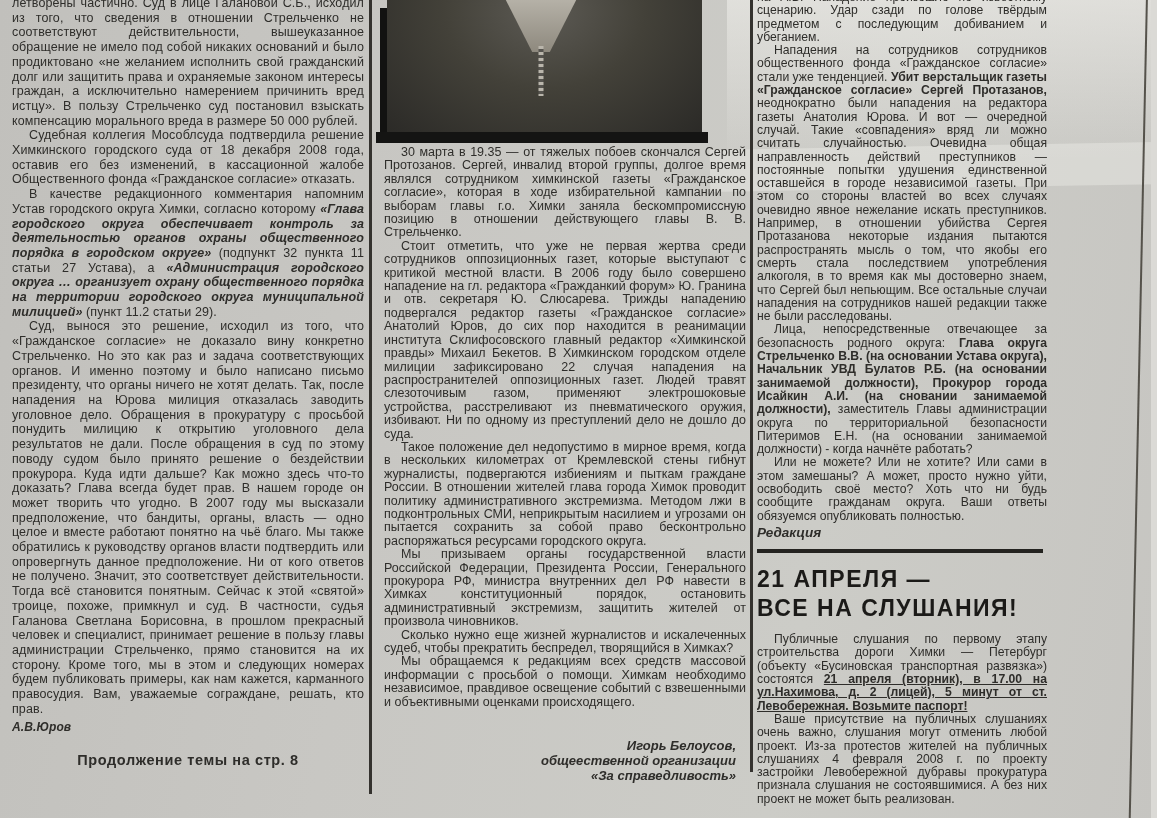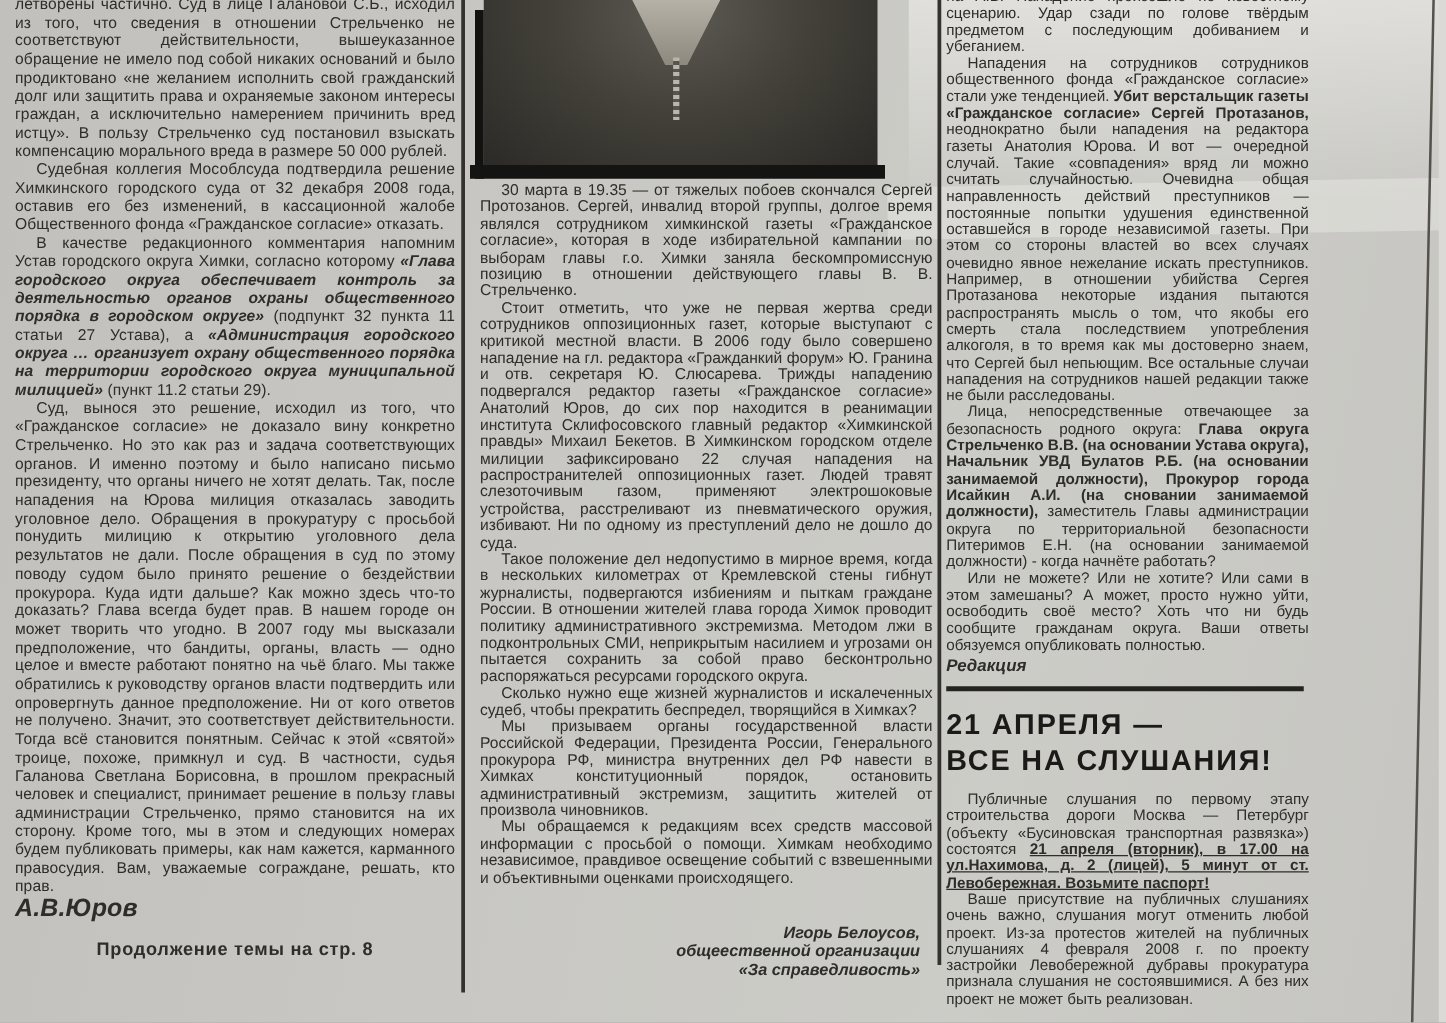--- a/index.html
+++ b/index.html
@@ -29,21 +29,21 @@
   .col{position:absolute;text-align:justify;color:#2e2d2a;}
   .col p{margin:0;text-indent:17px;}
   .col p.noindent{text-indent:0;}
   #col-left{left:12px;top:-4px;width:352px;font-size:12.5px;line-height:14.7px;letter-spacing:.1px;}
   #col-mid{left:384px;top:146px;width:362px;font-size:12.5px;line-height:13.4px;}
   #col-right{left:757px;top:-9px;width:290px;font-size:12.2px;line-height:13.3px;}
   .b{font-weight:bold;}
   .bi{font-weight:bold;font-style:italic;}
   .bu{font-weight:bold;text-decoration:underline;}
   .sig-right{font-weight:bold;font-style:italic;margin-top:4px;}
-  #sig-left{font-size:20px;padding-right:4px;}
+  #sig-left{font-size:12px;padding-right:4px;}
   .sig-mid-line{display:block;text-align:right;font-weight:bold;font-style:italic;
     font-size:13px;line-height:15px;padding-right:10px;}
   #sig-mid{margin-top:29px;}
   #sig-redaktsiya{font-size:13.5px;padding-right:10px;margin-top:3px;}
   .footer-left{text-align:center;font-weight:bold;font-size:14.5px;letter-spacing:.6px;
     margin-top:18px;text-indent:0;}
   
   .notice-rule{height:4px;background:#242320;margin:10px 4px 12px 0;}
   .headline{text-align:left;font-weight:bold;font-size:23px;line-height:29px;
     letter-spacing:1.5px;color:#1b1a18;text-indent:0;}
@@ -64,21 +64,21 @@
 <body>
 
 <div class="sheet">
 
   <div class="corner-light"></div>
   <div class="crease"></div>
 
   <div class="col" id="col-left">
     <div>
         <p class="noindent"><span>летворены частично. Суд в лице Галановой С.Б., исходил из того, что сведения в отношении Стрельченко не соответствуют действительности, вышеуказанное обращение не имело под собой никаких оснований и было продиктовано «не желанием исполнить свой гражданский долг или защитить права и охраняемые законом интересы граждан, а исключительно намерением причинить вред истцу». В пользу Стрельченко суд постановил взыскать компенсацию морального вреда в размере 50 000 рублей.</span></p>
-        <p><span>Судебная коллегия Мособлсуда подтвердила решение Химкинского городского суда от 32 декабря 2008 года, оставив его без изменений, в кассационной жалобе Общественного фонда «Гражданское согласие» отказать.</span></p>
+        <p><span>Судебная коллегия Мособлсуда подтвердила решение Химкинского городского суда от 18 декабря 2008 года, оставив его без изменений, в кассационной жалобе Общественного фонда «Гражданское согласие» отказать.</span></p>
         <p><span>В качестве редакционного комментария напомним Устав городского округа Химки, согласно которому </span><span class="bi">«Глава городского округа обеспечивает контроль за деятельностью органов охраны общественного порядка в городском округе»</span><span> (подпункт 32 пункта 11 статьи 27 Устава), а </span><span class="bi">«Администрация городского округа … организует охрану общественного порядка на территории городского округа муниципальной милицией»</span><span> (пункт 11.2 статьи 29).</span></p>
         <p><span>Суд, вынося это решение, исходил из того, что «Гражданское согласие» не доказало вину конкретно Стрельченко. Но это как раз и задача соответствующих органов. И именно поэтому и было написано письмо президенту, что органы ничего не хотят делать. Так, после нападения на Юрова милиция отказалась заводить уголовное дело. Обращения в прокуратуру с просьбой понудить милицию к открытию уголовного дела результатов не дали. После обращения в суд по этому поводу судом было принято решение о бездействии прокурора. Куда идти дальше? Как можно здесь что-то доказать? Глава всегда будет прав. В нашем городе он может творить что угодно. В 2007 году мы высказали предположение, что бандиты, органы, власть — одно целое и вместе работают понятно на чьё благо. Мы также обратились к руководству органов власти подтвердить или опровергнуть данное предположение. Ни от кого ответов не получено. Значит, это соответствует действительности. Тогда всё становится понятным. Сейчас к этой «святой» троице, похоже, примкнул и суд. В частности, судья Галанова Светлана Борисовна, в прошлом прекрасный человек и специалист, принимает решение в пользу главы администрации Стрельченко, прямо становится на их сторону. Кроме того, мы в этом и следующих номерах будем публиковать примеры, как нам кажется, карманного правосудия. Вам, уважаемые сограждане, решать, кто прав.</span></p>
       </div>
     <div class="sig-right" id="sig-left">А.В.Юров</div>
     <div class="footer-left">Продолжение темы на стр. 8</div>
   </div>
 
   <div class="vrule" id="rule1"></div>
 
   <div id="photo">
@@ -87,22 +87,22 @@
     <div class="zipper"></div>
     <div class="photo-frame-left"></div>
     <div class="photo-frame-bottom"></div>
   </div>
 
   <div class="col" id="col-mid">
     <div>
         <p><span>30 марта в 19.35 — от тяжелых побоев скончался Сергей Протозанов. Сергей, инвалид второй группы, долгое время являлся сотрудником химкинской газеты «Гражданское согласие», которая в ходе избирательной кампании по выборам главы г.о. Химки заняла бескомпромиссную позицию в отношении действующего главы В. В. Стрельченко.</span></p>
         <p><span>Стоит отметить, что уже не первая жертва среди сотрудников оппозиционных газет, которые выступают с критикой местной власти. В 2006 году было совершено нападение на гл. редактора «Гражданкий форум» Ю. Гранина и отв. секретаря Ю. Слюсарева. Трижды нападению подвергался редактор газеты «Гражданское согласие» Анатолий Юров, до сих пор находится в реанимации института Склифосовского главный редактор «Химкинской правды» Михаил Бекетов. В Химкинском городском отделе милиции зафиксировано 22 случая нападения на распространителей оппозиционных газет. Людей травят слезоточивым газом, применяют электрошоковые устройства, расстреливают из пневматического оружия, избивают. Ни по одному из преступлений дело не дошло до суда.</span></p>
         <p><span>Такое положение дел недопустимо в мирное время, когда в нескольких километрах от Кремлевской стены гибнут журналисты, подвергаются избиениям и пыткам граждане России. В отношении жителей глава города Химок проводит политику административного экстремизма. Методом лжи в подконтрольных СМИ, неприкрытым насилием и угрозами он пытается сохранить за собой право бесконтрольно распоряжаться ресурсами городского округа.</span></p>
+        <p><span>Мы призываем органы государственной власти Российской Федерации, Президента России, Генерального прокурора РФ, министра внутренних дел РФ навести в Химках конституционный порядок, остановить административный экстремизм, защитить жителей от произвола чиновников.</span></p>
         <p><span>Сколько нужно еще жизней журналистов и искалеченных судеб, чтобы прекратить беспредел, творящийся в Химках?</span></p>
-        <p><span>Мы призываем органы государственной власти Российской Федерации, Президента России, Генерального прокурора РФ, министра внутренних дел РФ навести в Химках конституционный порядок, остановить административный экстремизм, защитить жителей от произвола чиновников.</span></p>
         <p><span>Мы обращаемся к редакциям всех средств массовой информации с просьбой о помощи. Химкам необходимо независимое, правдивое освещение событий с взвешенными и объективными оценками происходящего.</span></p>
       </div>
     <div id="sig-mid">
       <span class="sig-mid-line">Игорь Белоусов,</span>
       <span class="sig-mid-line">общеественной организации</span>
       <span class="sig-mid-line">«За справедливость»</span>
     </div>
   </div>
 
   <div class="vrule" id="rule2"></div>
@@ -114,21 +114,21 @@
         <p><span>Лица, непосредственные отвечающее за безопасность родного округа: </span><span class="b">Глава округа Стрельченко В.В. (на основании Устава округа), Начальник УВД Булатов Р.Б. (на основании занимаемой должности), Прокурор города Исайкин А.И. (на сновании занимаемой должности),</span><span> заместитель Главы администрации округа по территориальной безопасности Питеримов Е.Н. (на основании занимаемой должности)  - когда начнёте работать?</span></p>
         <p><span>Или не можете? Или не хотите? Или сами в этом замешаны? А может, просто нужно уйти, освободить своё место? Хоть что ни будь сообщите  гражданам округа. Ваши ответы обязуемся опубликовать полностью.</span></p>
       </div>
     <div class="sig-right" id="sig-redaktsiya">Редакция</div>
 
     <div>
       <div class="notice-rule"></div>
       <div class="headline">21 АПРЕЛЯ —</div>
       <div class="headline">ВСЕ НА СЛУШАНИЯ!</div>
       <div class="notice-body">
-          <p><span>Публичные слушания по первому этапу строительства дороги Москва — Петербург (объекту «Бусиновская транспортная развязка») состоятся </span><span class="bu">21 апреля (вторник), в 17.00 на ул.Нахимова, д. 2 (лицей), 5 минут от ст. Левобережная. Возьмите паспорт!</span></p>
+          <p><span>Публичные слушания по первому этапу строительства дороги Химки — Петербург (объекту «Бусиновская транспортная развязка») состоятся </span><span class="bu">21 апреля (вторник), в 17.00 на ул.Нахимова, д. 2 (лицей), 5 минут от ст. Левобережная. Возьмите паспорт!</span></p>
           <p><span>Ваше присутствие на публичных слушаниях очень важно, слушания могут отменить любой проект. Из-за протестов жителей на публичных слушаниях 4 февраля 2008 г. по проекту застройки Левобережной дубравы прокуратура признала слушания не состоявшимися. А без них проект не может быть реализован.</span></p>
         </div>
 
     </div>
   </div>
 
   <div class="edge-line"></div>
   <div class="edge-light"></div>
 </div>
 

